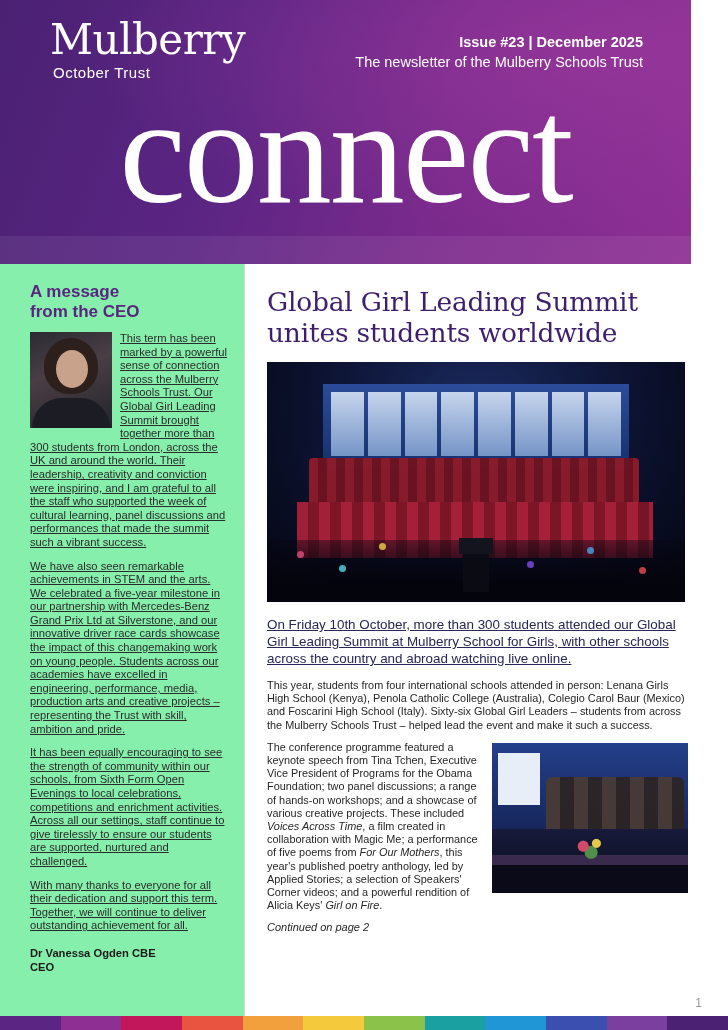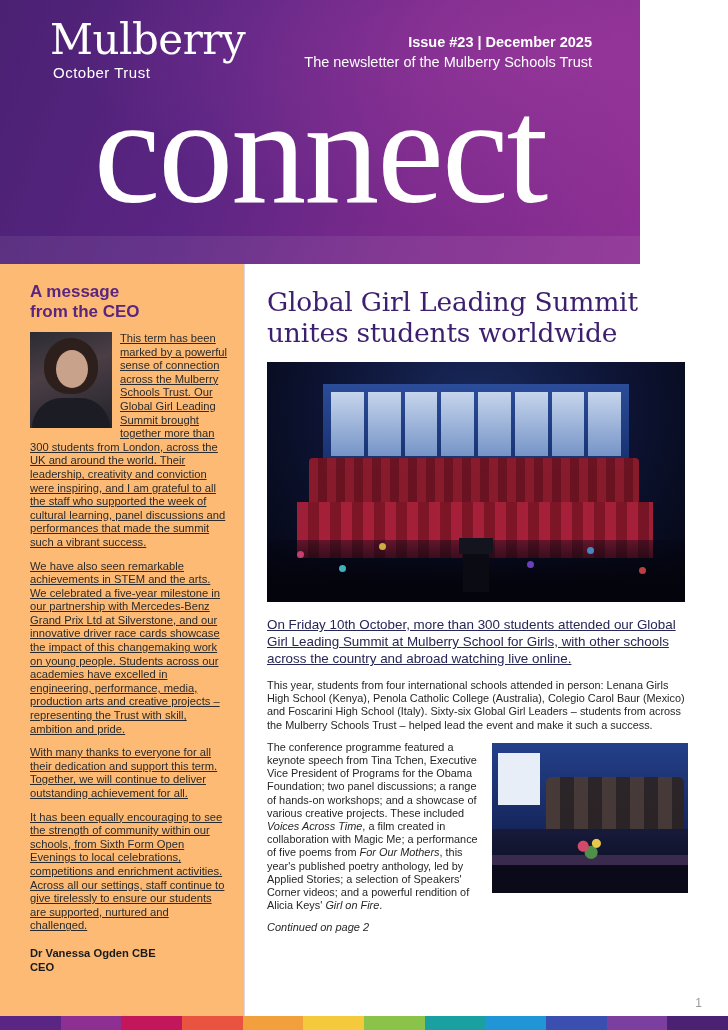--- a/index.html
+++ b/index.html
@@ -8,21 +8,21 @@
     width: 728px; height: 1030px;
     font-family: "Liberation Sans", sans-serif;
     background: #ffffff;
     overflow: hidden;
     position: relative;
   }
 
   
   .masthead {
     position: relative;
-    width: 640px; height: 264px;
+    width: 691px; height: 264px;
     background: linear-gradient(110deg, #4a2173 0%, #5b2583 35%, #7a2a8c 65%, #8e2f94 100%);
     overflow: hidden;
   }
   .masthead:before {
     content:"";
     position:absolute; inset:0;
     background: radial-gradient(ellipse at 85% 20%, rgba(160,60,160,0.55), rgba(0,0,0,0) 60%);
   }
   .logo {
     position:absolute; left:50px; top:18px; color:#fff; z-index:3;
@@ -55,21 +55,21 @@
   }
 
   
   .content {
     position:relative;
     width:728px; height:752px;
     display:flex;
   }
   .left-col {
     width:245px;
-    background:#fdba74;
+    background:#86efac;
     padding:18px 16px 10px 30px;
     position:relative;
   }
   .left-col:after{
     content:""; position:absolute; right:0; top:0; bottom:0; width:1px; background:#ddd6e6;
   }
   .ceo-title {
     color:#5a2580; font-size:17px; font-weight:bold; line-height:20px; margin:0 0 10px 0;
   }
   .ceo-photo {
@@ -234,22 +234,22 @@
     <div class="ceo-title">
       <span>A message</span><br>
       <span>from the CEO</span>
     </div>
     <div class="ceo-text">
       <div class="ceo-photo">
         <div class="shoulders"></div>
       </div>
       <p>This term has been marked by a powerful sense of connection across the Mulberry Schools Trust. Our Global Girl Leading Summit brought together more than 300 students from London, across the UK and around the world. Their leadership, creativity and conviction were inspiring, and I am grateful to all the staff who supported the week of cultural learning, panel discussions and performances that made the summit such a vibrant success.</p>
       <p>We have also seen remarkable achievements in STEM and the arts. We celebrated a five-year milestone in our partnership with Mercedes-Benz Grand Prix Ltd at Silverstone, and our innovative driver race cards showcase the impact of this changemaking work on young people. Students across our academies have excelled in engineering, performance, media, production arts and creative projects – representing the Trust with skill, ambition and pride.</p>
+      <p>It has been equally encouraging to see the strength of community within our schools, from Sixth Form Open Evenings to local celebrations, competitions and enrichment activities. Across all our settings, staff continue to give tirelessly to ensure our students are supported, nurtured and challenged.</p>
       <p>With many thanks to everyone for all their dedication and support this term. Together, we will continue to deliver outstanding achievement for all.</p>
-      <p>It has been equally encouraging to see the strength of community within our schools, from Sixth Form Open Evenings to local celebrations, competitions and enrichment activities. Across all our settings, staff continue to give tirelessly to ensure our students are supported, nurtured and challenged.</p>
       <div class="ceo-sign">
         <span>Dr Vanessa Ogden CBE</span><br>
         <span>CEO</span>
       </div>
     </div>
   </div>
 
   <div class="right-col">
     <h1 class="headline">Global Girl Leading Summit unites students worldwide</h1>
 

